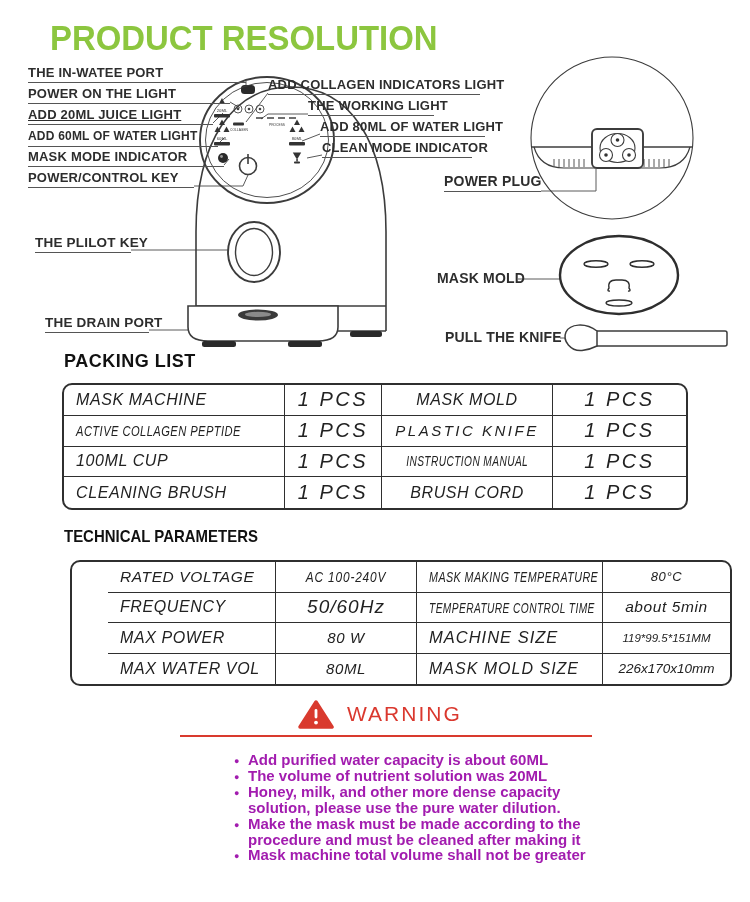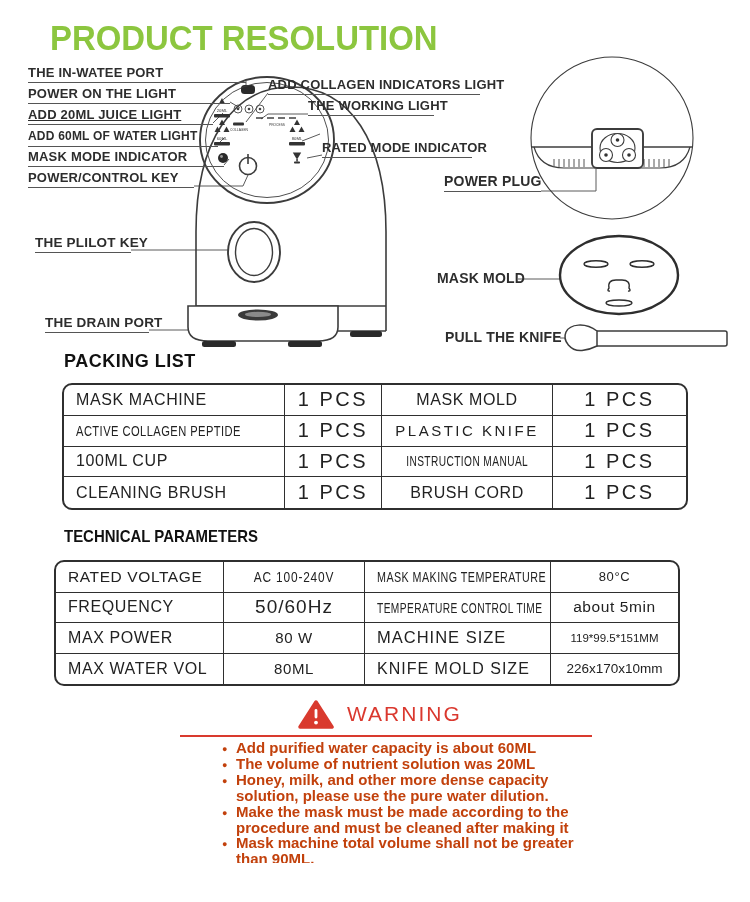--- a/index.html
+++ b/index.html
@@ -5,37 +5,37 @@
   html,body{margin:0;padding:0;background:#fff;}
   #canvas{position:relative;width:750px;height:863px;background:#fff;overflow:hidden;
           font-family:"Liberation Sans", sans-serif;color:#2a2a2a;}
   .abs{position:absolute;}
   .title{position:absolute;left:50px;top:18px;font-size:35px;font-weight:bold;color:#8CC63F;
          letter-spacing:0px;transform:scaleX(0.94);transform-origin:left top;white-space:nowrap;}
   .lbl{position:absolute;font-size:13px;font-weight:bold;color:#2d2d2d;letter-spacing:0.2px;
        white-space:nowrap;line-height:13px;}
   .ul{border-bottom:1.5px solid #555;padding-bottom:3px;}
   .h2{position:absolute;font-weight:bold;color:#111;white-space:nowrap;}
-  .tbl{position:absolute;border:2px solid #2f2f2f;border-radius:10px;display:grid;background:#fff;color:#222;}
+  .tbl{position:absolute;border:2px solid #2f2f2f;border-radius:10px;display:grid;background:#fff;color:#222;font-style:italic;}
   .c{border-right:1.6px solid #2f2f2f;border-bottom:1.6px solid #2f2f2f;display:flex;align-items:center;
      font-size:16px;letter-spacing:0.6px;overflow:hidden;}
   .nr{border-right:none!important;}
   .nb{border-bottom:none!important;}
   .pl{padding-left:12px;}
   .mid{justify-content:center;}
   .pcs{justify-content:center;letter-spacing:2.5px;font-size:20px;}
   .cond{display:inline-block;white-space:nowrap;}
   .ol{transform-origin:left center;}
   .oc{transform-origin:center center;}
   .warn-title{position:absolute;left:347px;top:702px;font-size:21px;color:#DA382E;letter-spacing:2px;
               white-space:nowrap;}
   .warn-line{position:absolute;left:180px;top:735px;width:412px;height:2px;background:#D93A2E;}
   .warn-line2{position:absolute;left:155px;top:869px;width:455px;height:2.5px;background:#F0A49E;}
-  .warn-list{position:absolute;left:222px;top:740px;width:362px;margin:0;padding:0 0 0 14px;
-             list-style:none;color:#c2410c;font-size:15px;font-weight:bold;line-height:15.9px;}
+  .warn-list{position:absolute;left:222px;top:740px;width:362px;margin:12px;padding:0 0 0 14px;
+             list-style:none;color:#a21caf;font-size:15px;font-weight:bold;line-height:15.9px;}
   .warn-list li{position:relative;}
   .warn-list li::before{content:"\25CF";position:absolute;left:-14px;top:2px;font-size:9px;}
 </style>
 </head>
 <body>
 
 <div id="canvas">
 
   <svg class="abs" style="left:0;top:0;" width="750" height="362" viewBox="0 0 750 362">
 
@@ -180,21 +180,22 @@
 
   <div class="lbl ul" style="left:28px;top:66px;width:218px;">THE IN-WATEE PORT</div>
   <div class="lbl ul" style="left:28px;top:87px;width:202px;">POWER ON THE LIGHT</div>
   <div class="lbl ul" style="left:28px;top:108px;width:185px;text-decoration:underline;">ADD 20ML JUICE LIGHT</div>
   <div class="lbl ul" style="left:28px;top:130px;width:190px;font-size:12px;">ADD 60ML OF WATER LIGHT</div>
   <div class="lbl ul" style="left:28px;top:150px;width:196px;">MASK MODE INDICATOR</div>
   <div class="lbl ul" style="left:268px;top:78px;width:212px;">ADD COLLAGEN INDICATORS LIGHT</div>
 
   <div class="lbl ul" style="left:28px;top:171px;width:166px;">POWER/CONTROL KEY</div>
   <div class="lbl ul" style="left:308px;top:99px;width:126px;">THE WORKING LIGHT</div>
-  <div class="lbl ul" style="left:322px;top:141px;width:150px;">RATED MODE INDICATOR</div>
+  <div class="lbl ul" style="left:320px;top:120px;width:165px;">ADD 80ML OF WATER LIGHT</div>
+  <div class="lbl ul" style="left:322px;top:141px;width:150px;">CLEAN MODE INDICATOR</div>
 
   <div class="lbl ul" style="left:444px;top:175px;width:97px;font-size:14px;">POWER PLUG</div>
   <div class="lbl ul" style="left:35px;top:236px;width:96px;font-size:13.5px;">THE PLILOT KEY</div>
   <div class="lbl ul" style="left:45px;top:316px;width:104px;font-size:13.5px;">THE DRAIN PORT</div>
   <div class="lbl" style="left:437px;top:272px;font-size:14px;">MASK MOLD</div>
   <div class="lbl" style="left:445px;top:331px;font-size:14px;">PULL THE KNIFE</div>
 
   <div class="h2" style="left:64px;top:351px;font-size:18px;letter-spacing:0.5px;">PACKING LIST</div>
 
   <div class="tbl" style="left:62px;top:383px;width:622px;height:123px;grid-template-columns:221px 97px 171px 133px;grid-template-rows:repeat(4,1fr);">
@@ -218,21 +219,21 @@
     <div class="c pcs nr">1 PCS</div>
 
     <div class="c pl nb">CLEANING BRUSH</div>
     <div class="c pcs nb">1 PCS</div>
     <div class="c mid nb">BRUSH CORD</div>
     <div class="c pcs nr nb">1 PCS</div>
   </div>
 
   <div class="h2" style="left:64px;top:527px;font-size:17px;transform:scaleX(0.88);transform-origin:left top;">TECHNICAL PARAMETERS</div>
 
-  <div class="tbl" style="left:54px;top:560px;width:622px;height:122px;grid-template-columns:168px 141px 186px 127px;grid-template-rows:repeat(4,1fr);">
+  <div class="tbl" style="left:70px;top:560px;width:622px;height:122px;grid-template-columns:168px 141px 186px 127px;grid-template-rows:repeat(4,1fr);padding-left:36px;">
     <div class="c pl" style="font-size:15.5px;">RATED VOLTAGE</div>
     <div class="c mid">
         <span class="cond oc" style="transform:scaleX(0.82);font-size:14.5px;letter-spacing:1px;">AC 100-240V</span>
       </div>
     <div class="c pl">
         <span class="cond ol" style="transform:scaleX(0.74);font-size:14.5px;">MASK MAKING TEMPERATURE</span>
       </div>
     <div class="c mid nr" style="font-size:13px;">80°C</div>
 
     <div class="c pl">FREQUENCY</div>
@@ -242,21 +243,21 @@
       </div>
     <div class="c mid nr" style="font-size:15.5px;">about 5min</div>
 
     <div class="c pl">MAX POWER</div>
     <div class="c mid" style="font-size:15px;">80 W</div>
     <div class="c pl" style="font-size:16.5px;letter-spacing:1px;">MACHINE SIZE</div>
     <div class="c mid nr" style="font-size:11.5px;letter-spacing:0px;">119*99.5*151MM</div>
 
     <div class="c pl nb">MAX WATER VOL</div>
     <div class="c mid nb" style="font-size:15px;">80ML</div>
-    <div class="c pl nb" style="font-size:16px;letter-spacing:1px;">KNIFE MOLD SIZE</div>
+    <div class="c pl nb" style="font-size:16px;letter-spacing:1px;">MASK MOLD SIZE</div>
     <div class="c mid nr nb" style="font-size:13.5px;letter-spacing:0px;">226x170x10mm</div>
   </div>
 
   <svg class="abs" style="left:298px;top:699px;" width="36" height="32" viewBox="0 0 36 32">
     <path d="M18,3 L34,28 L2,28 Z" fill="#D93A2E" stroke="#D93A2E" stroke-width="3.5" stroke-linejoin="round"></path>
     <rect x="16.6" y="10" width="2.8" height="9.5" rx="1.4" fill="#ffffff"></rect>
     <circle cx="18" cy="23.6" r="1.9" fill="#ffffff"></circle>
   </svg>
   <div class="warn-title">WARNING</div>
   <div class="warn-line"></div>

